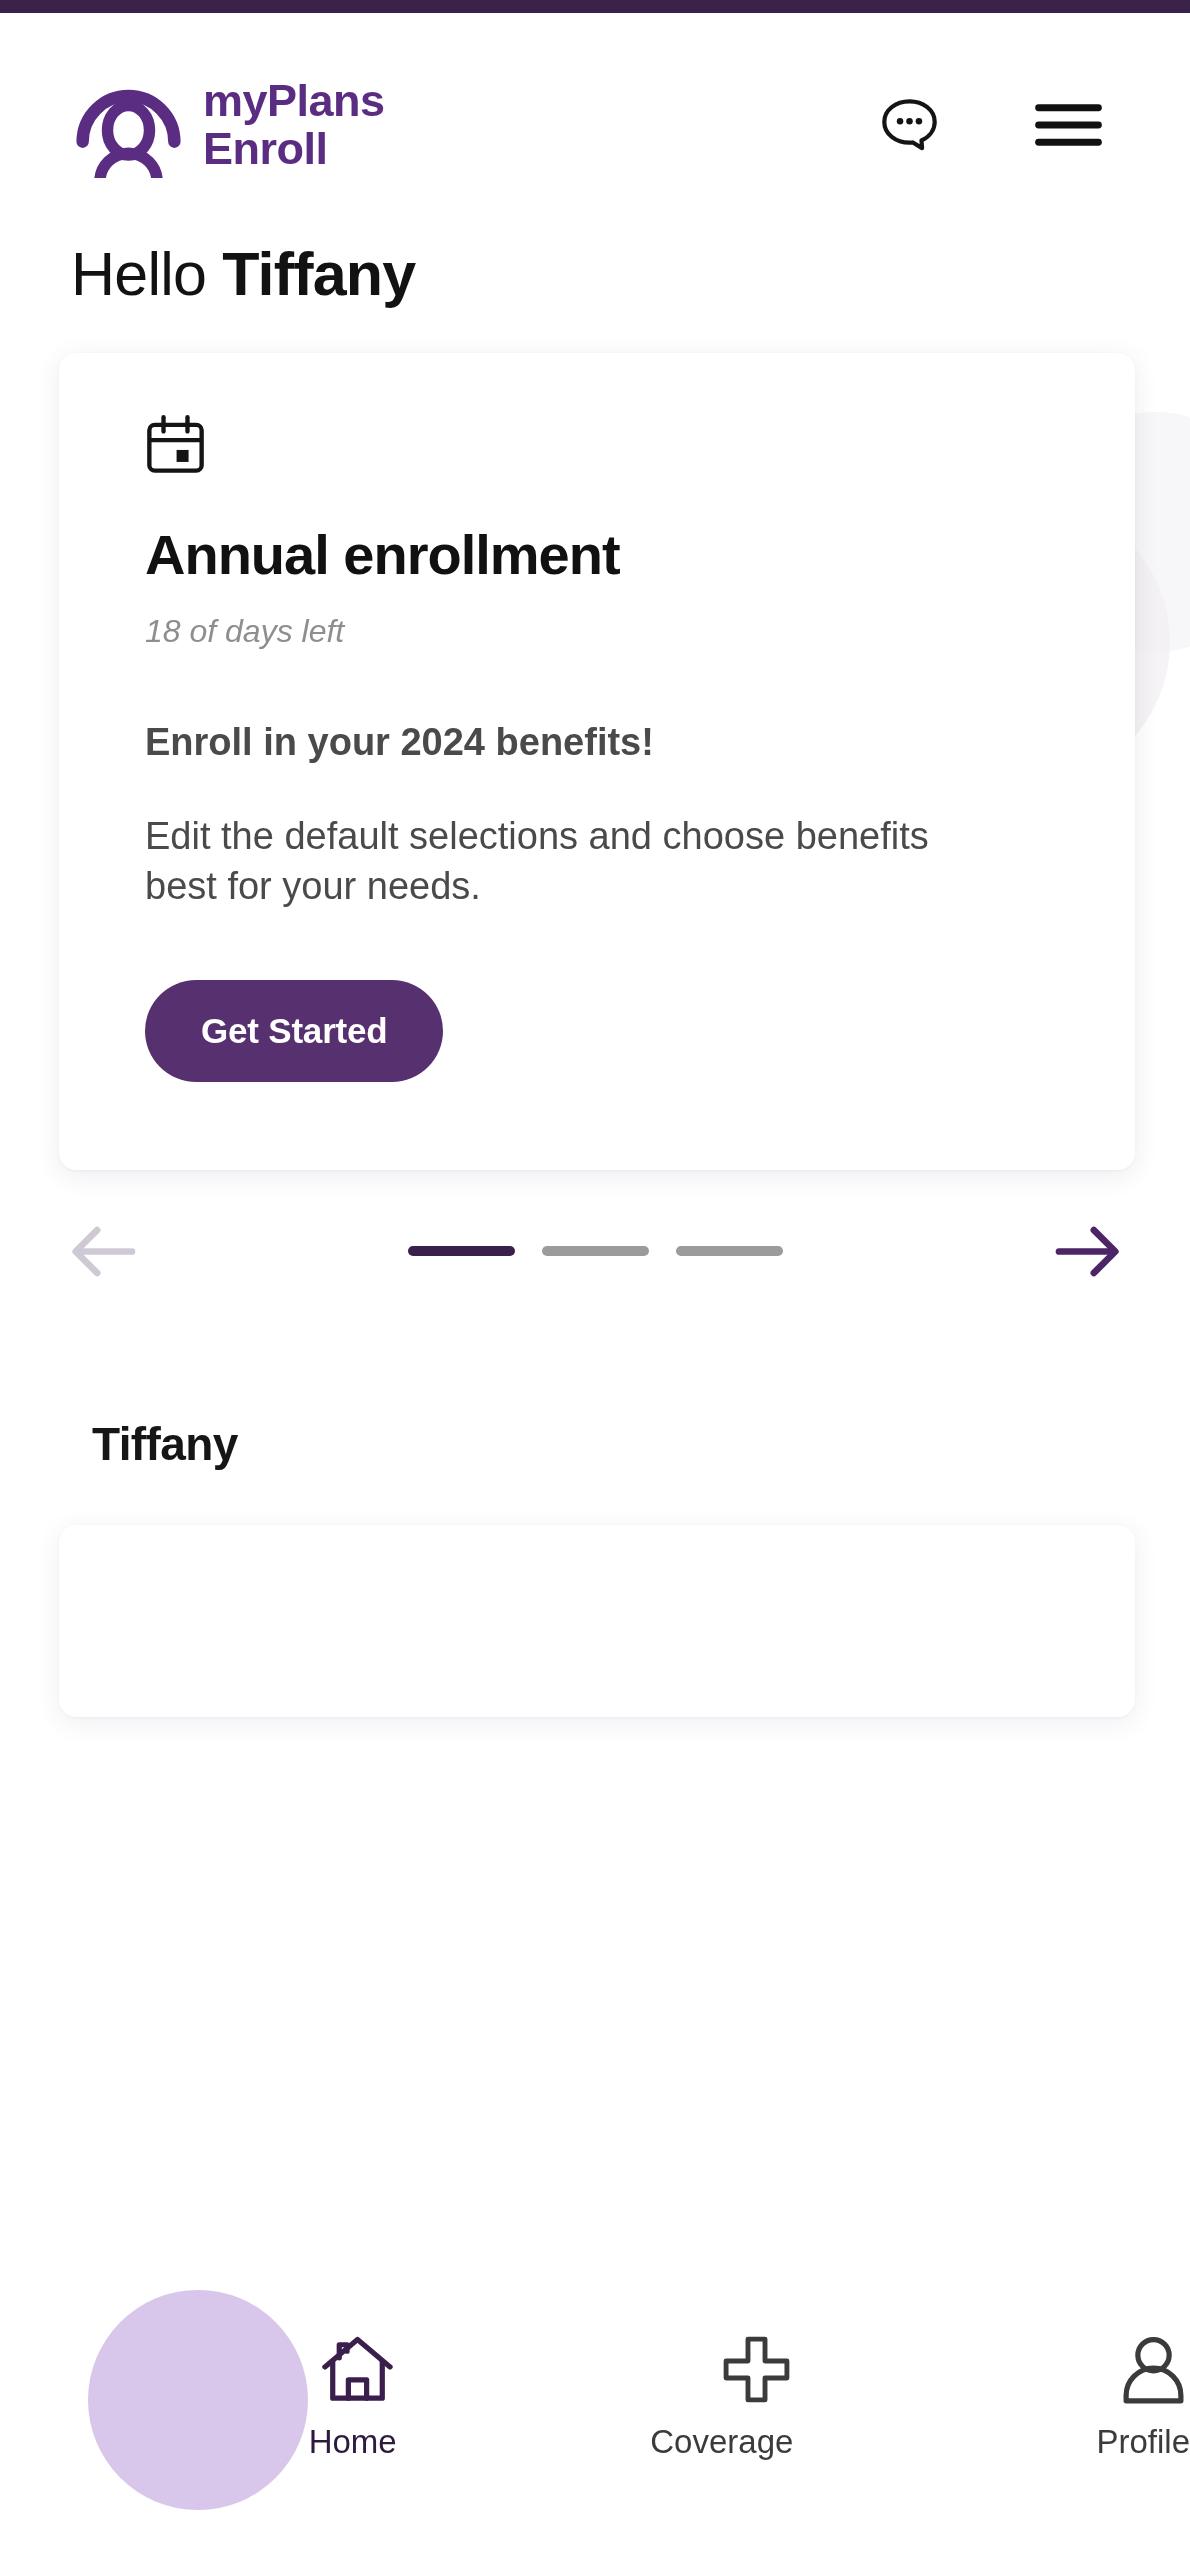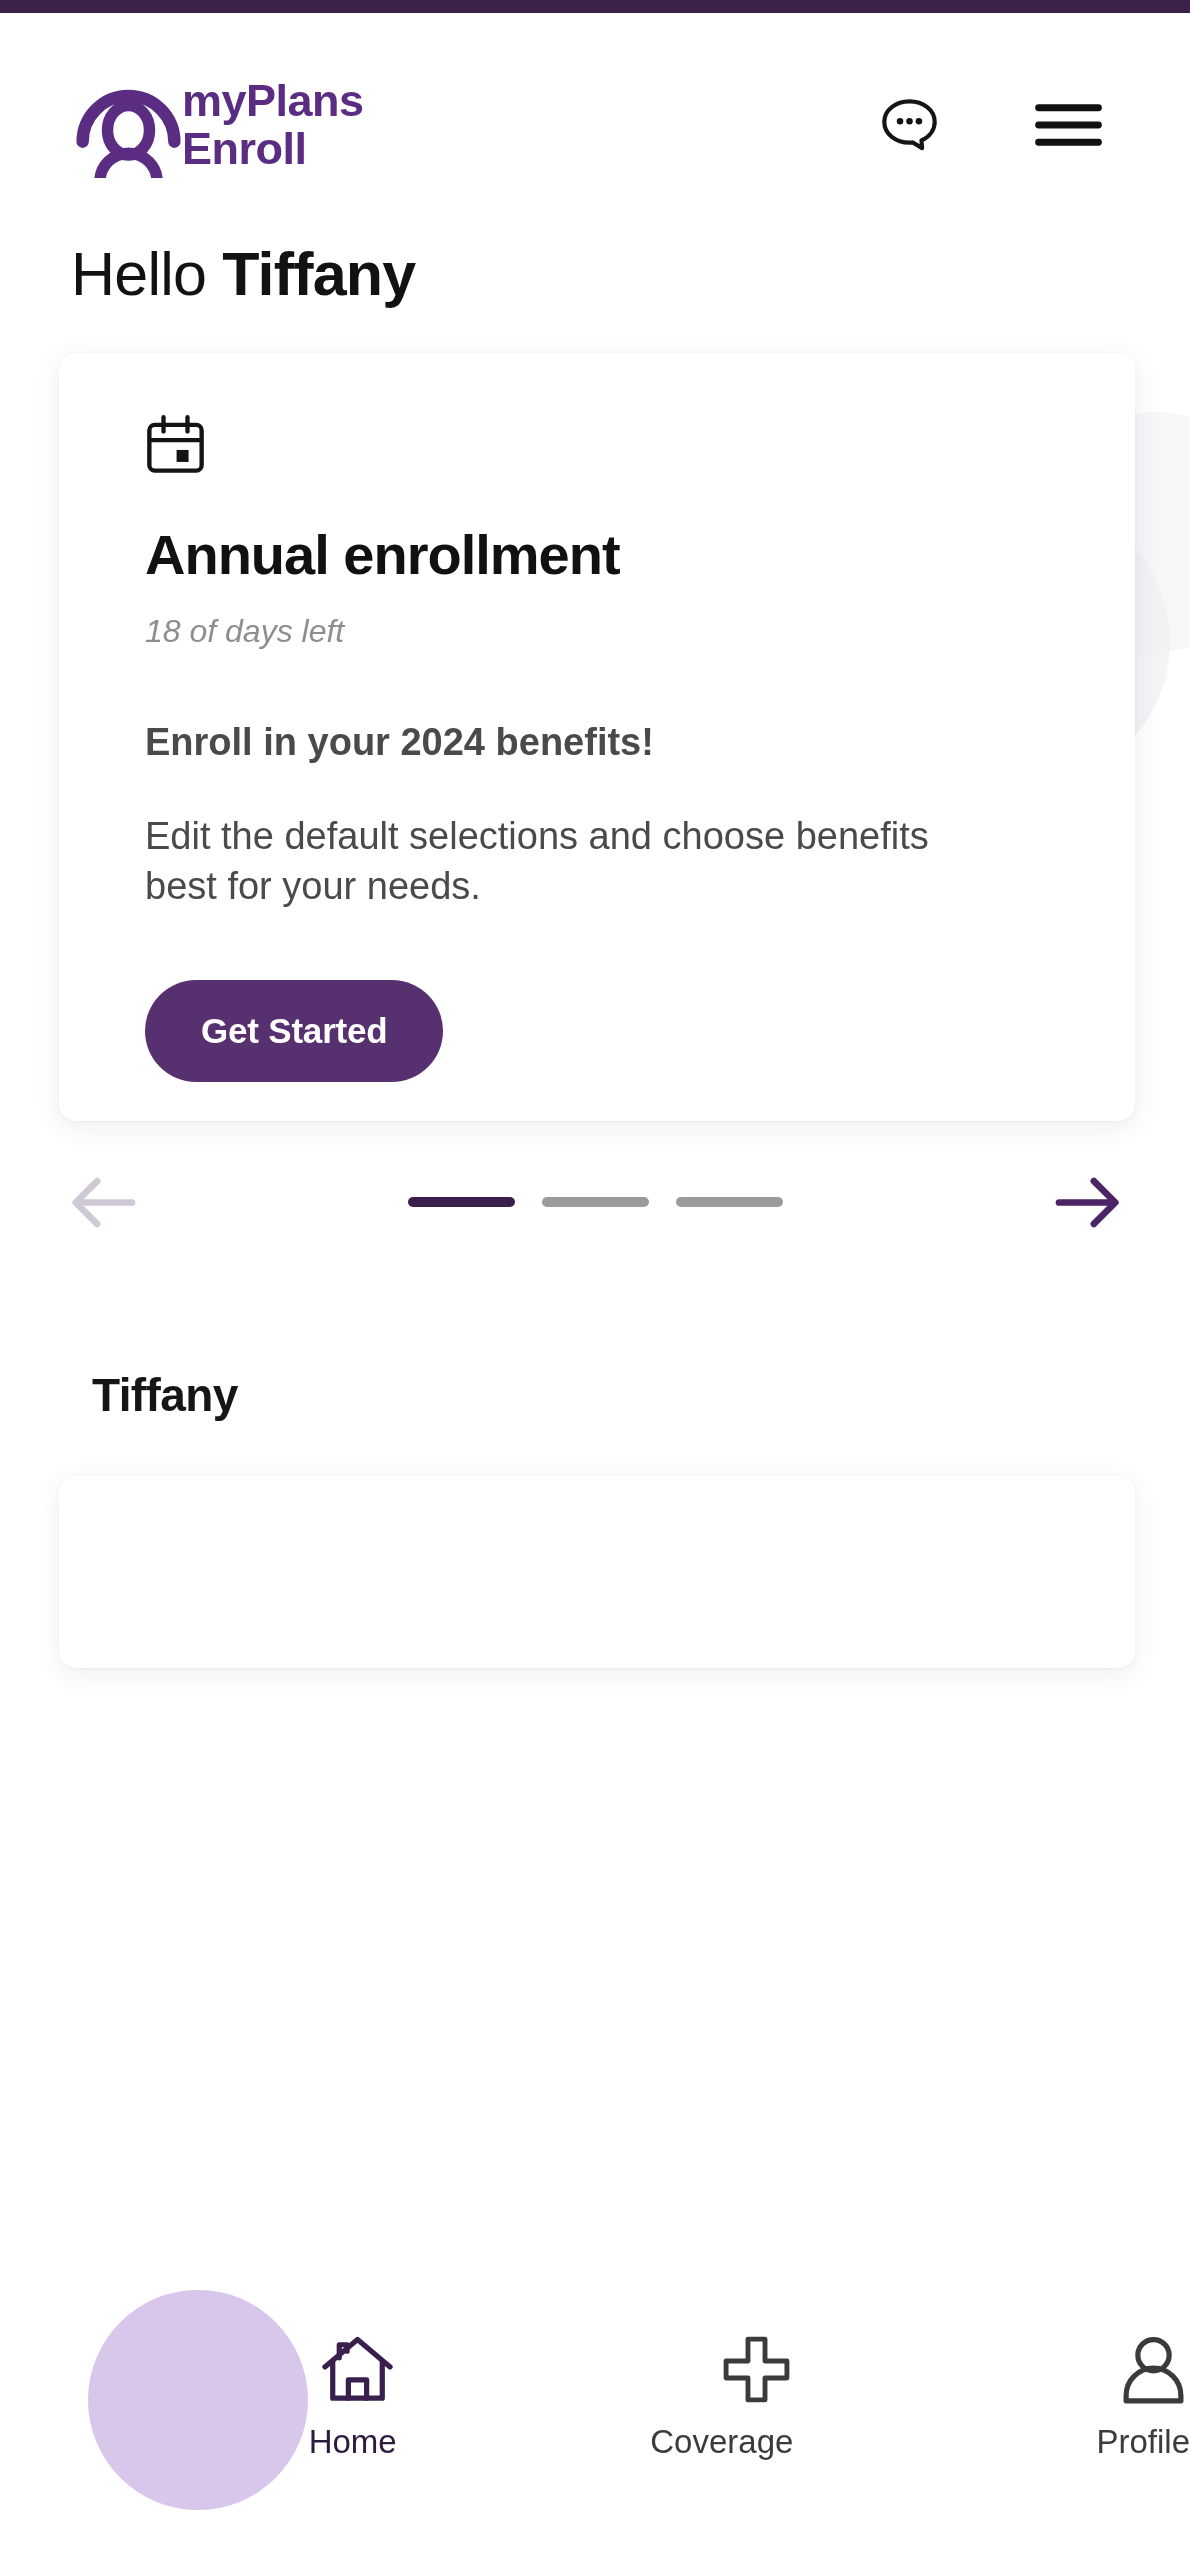--- a/index.html
+++ b/index.html
@@ -28,21 +28,21 @@
   .blob-a { width:259px; height:259px; left:707px; top:436px; opacity:.85; }
   .blob-b { width:288px; height:288px; left:882px; top:498px; opacity:.8; }
   .blob-c { width:240px; height:240px; left:1035px; top:412px; opacity:.6; }
 
   
   .app-header {
     position:relative; z-index:3;
     display:flex; align-items:center; justify-content:space-between;
     padding:58px 59px 0 75px;
   }
-  .brand { display:flex; align-items:center; }
+  .brand { display:flex; align-items:center; gap:21px; }
   .brand-mark { width:107px; height:107px; flex:none; }
   .brand-text {
     color:#5B2D82;
     font-weight:bold;
     font-size:45px;
     line-height:1.06;
     letter-spacing:-0.5px;
   }
   .header-actions { display:flex; align-items:center; gap:88px; padding-right:27px; }
   .icon-btn { width:71px; height:71px; display:flex; align-items:center; justify-content:center; cursor:pointer; }
@@ -57,21 +57,21 @@
     letter-spacing:-0.8px;
   }
   .greeting b { font-weight:bold; }
 
   
   .card-wrap { position:relative; z-index:2; padding:44px 55px 0 59px; }
   .hero-card {
     background:#ffffff;
     border-radius:17px;
     box-shadow:0 5.8px 25px rgba(90,70,110,.10), 0 1px 3.8px rgba(0,0,0,.04);
-    padding:61px 86px 39px 86px;
+    padding:61px 86px 88px 86px;
   }
   .card-icon { margin-bottom:46px; }
   .card-title {
     font-size:56px; font-weight:bold; color:#111111;
     letter-spacing:-1px; line-height:1.08;
   }
   .card-sub {
     margin-top:27px;
     font-size:32px; font-style:italic; color:#8E8E8E; font-weight:400;
   }

